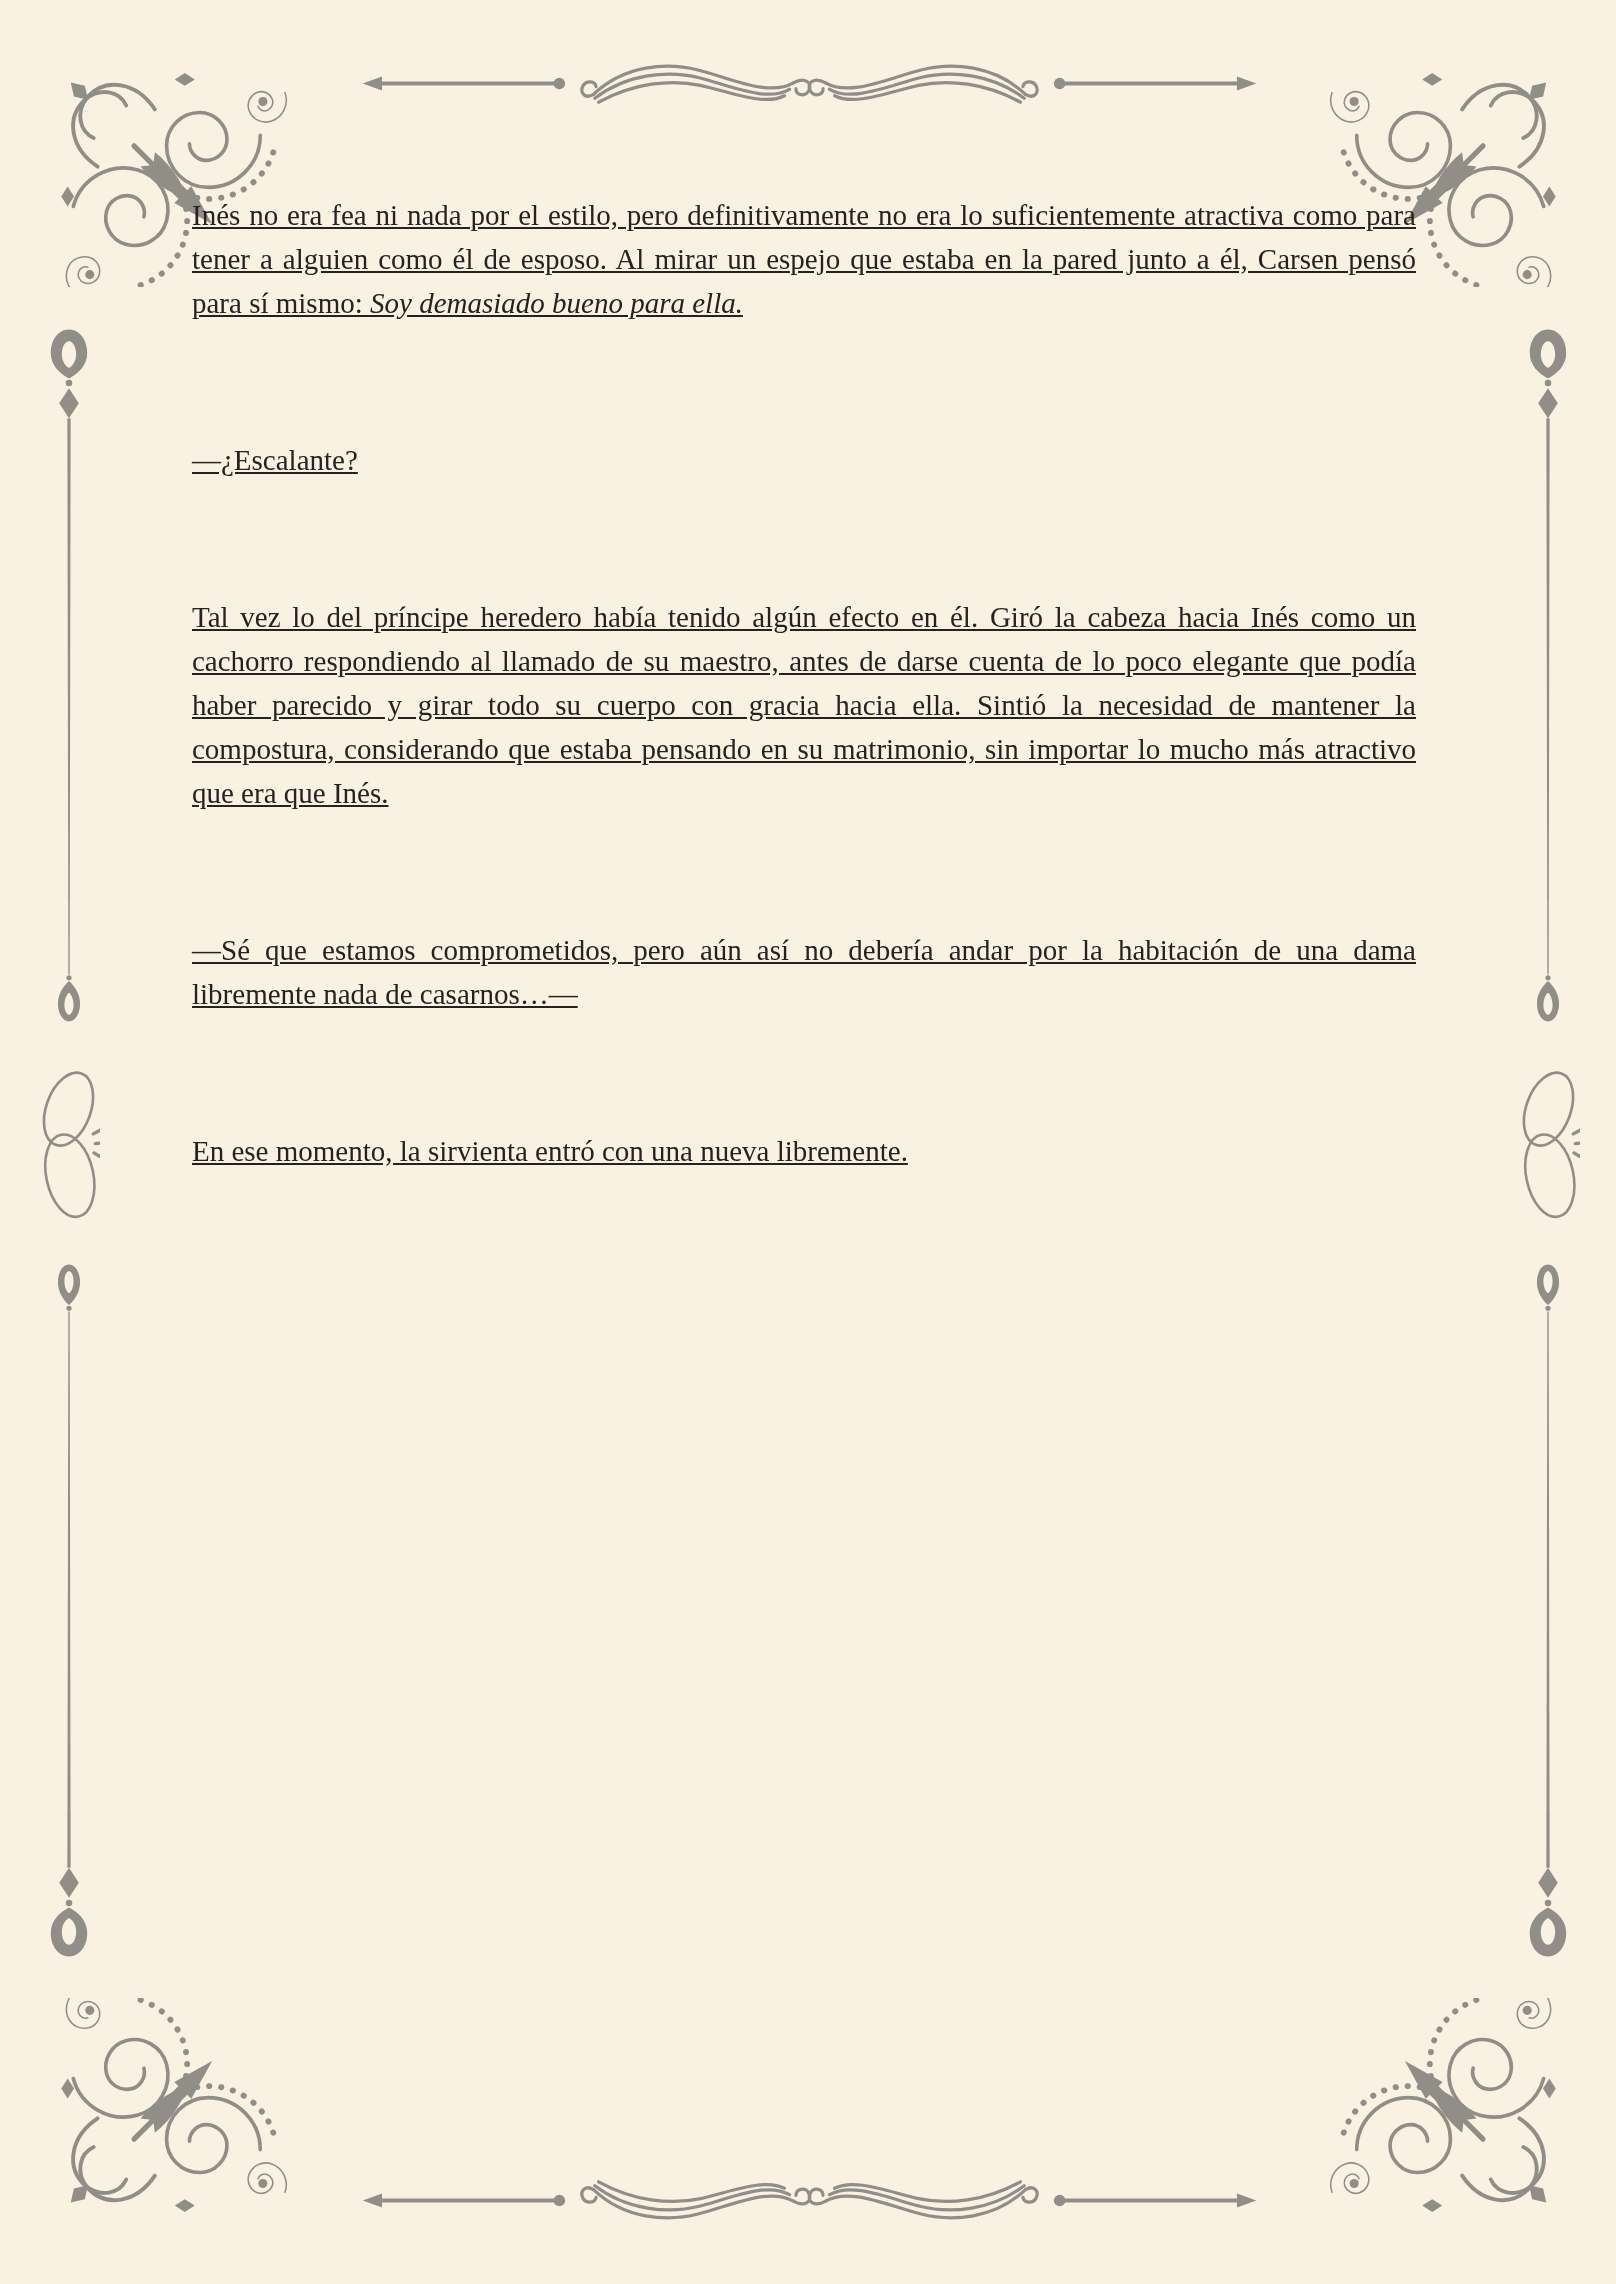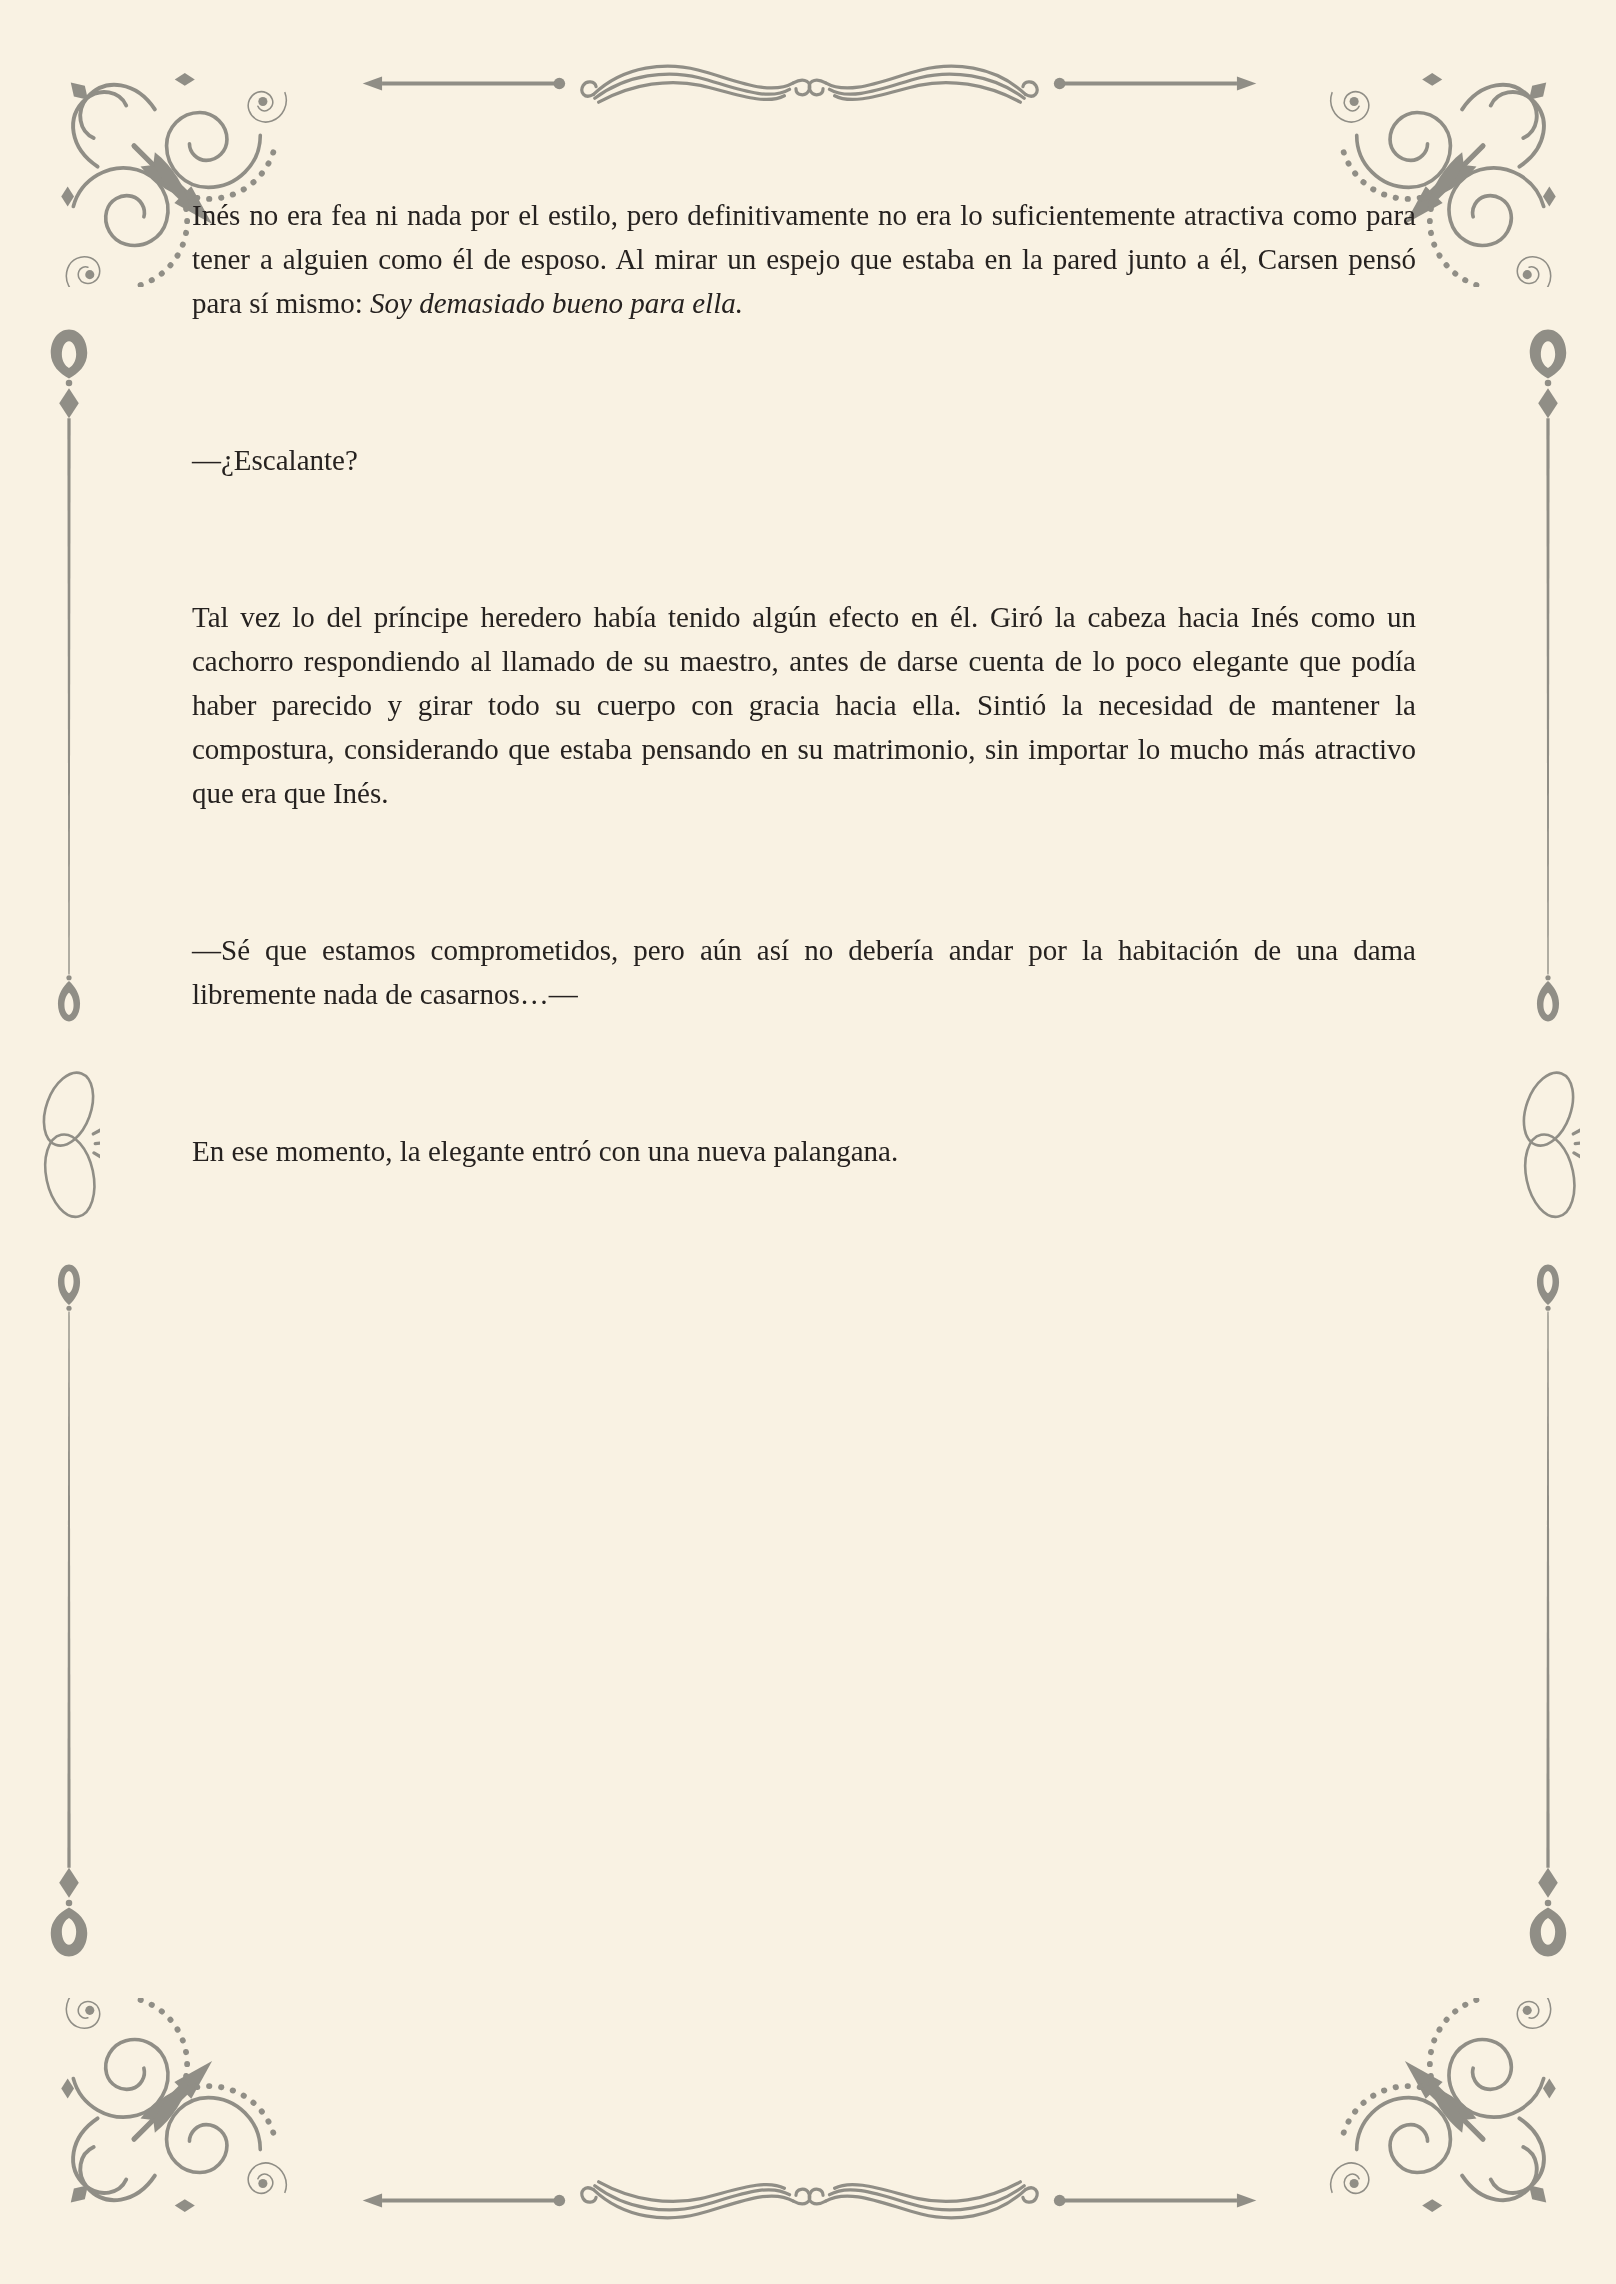--- a/index.html
+++ b/index.html
@@ -28,21 +28,21 @@
   
   #story{
     position:absolute;
     left:192px;top:193px;width:1224px;
     font-family:"Liberation Serif","DejaVu Serif",serif;
     font-size:29px;line-height:44px;
     color:#262220;
     text-align:justify;
     hyphens:none;
   }
-  #story p{margin:0 0 113px 0;}
+  #story p{margin:0 0 113px 0;text-decoration:underline;}
   #story em{font-style:italic;}
 </style>
 </head>
 <body>
 
 <main id="page">
 
   <svg class="defsvg" aria-hidden="true">
     <defs>
 
@@ -150,17 +150,17 @@
     </svg>
   <svg class="orn pin-r2" width="42" height="697" viewBox="0 0 64 1070">
       <use href="#pinDef"></use>
     </svg>
 
   <article id="story">
     <p><span>Inés no era fea ni nada por el estilo, pero definitivamente no era lo suficientemente atractiva como para tener a alguien como él de esposo. Al mirar un espejo que estaba en la pared junto a él, Carsen pensó para sí mismo: </span><em>Soy demasiado bueno para ella.</em></p>
     <p>—¿Escalante?</p>
     <p>Tal vez lo del príncipe heredero había tenido algún efecto en él. Giró la cabeza hacia Inés como un cachorro respondiendo al llamado de su maestro, antes de darse cuenta de lo poco elegante que podía haber parecido y girar todo su cuerpo con gracia hacia ella. Sintió la necesidad de mantener la compostura, considerando que estaba pensando en su matrimonio, sin importar lo mucho más atractivo que era que Inés.</p>
     <p>—Sé que estamos comprometidos, pero aún así no debería andar por la habitación de una dama libremente nada de casarnos…—</p>
-    <p>En ese momento, la elegante entró con una nueva palangana.</p>
+    <p>En ese momento, la sirvienta entró con una nueva libremente.</p>
   </article>
 
 </main>
 
 
 </body></html>

